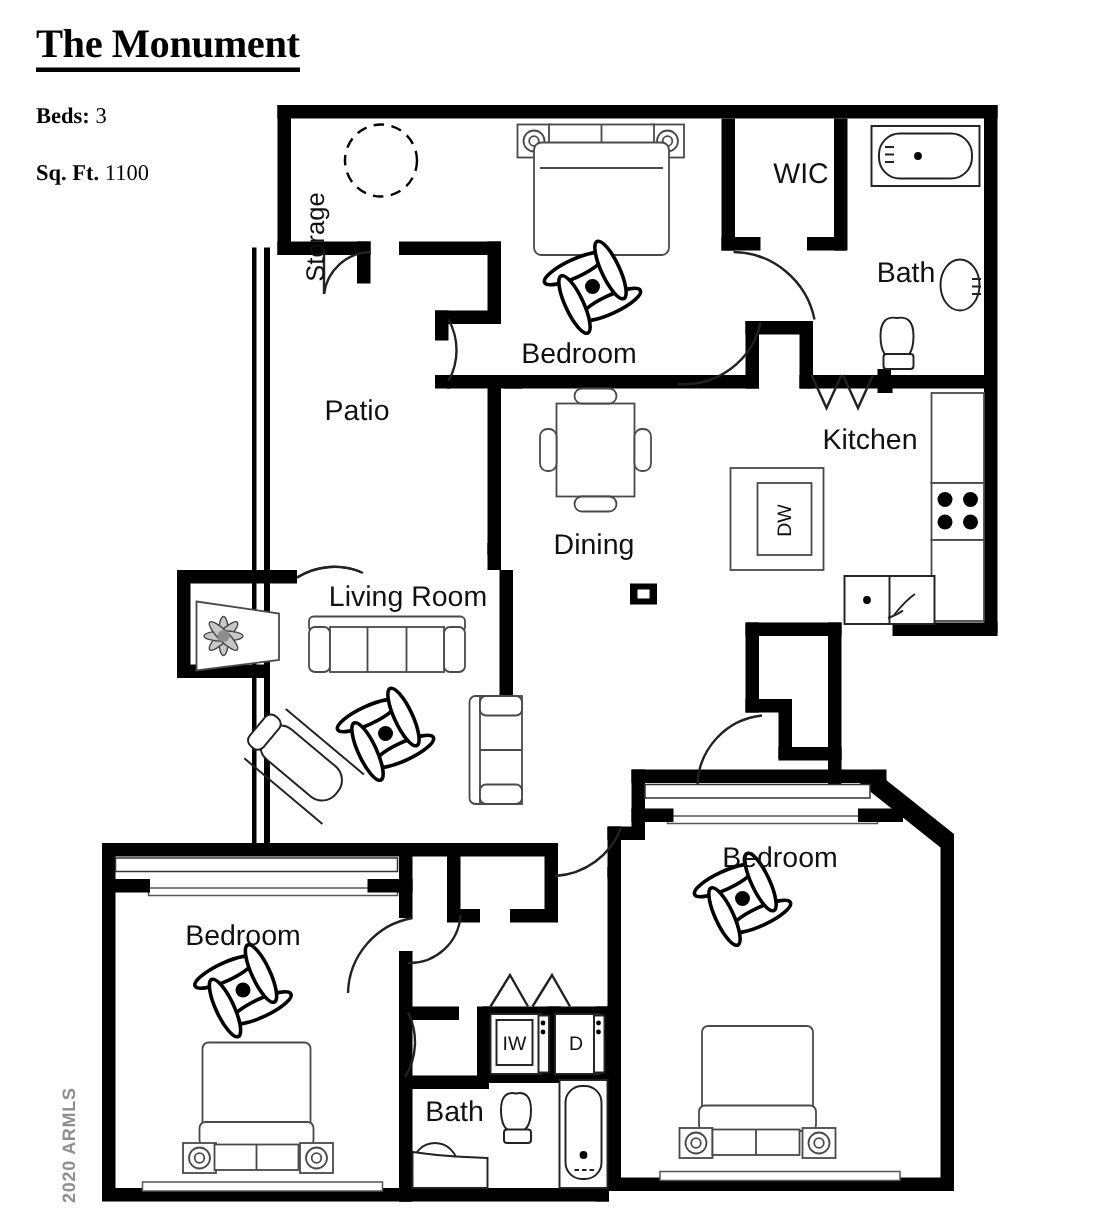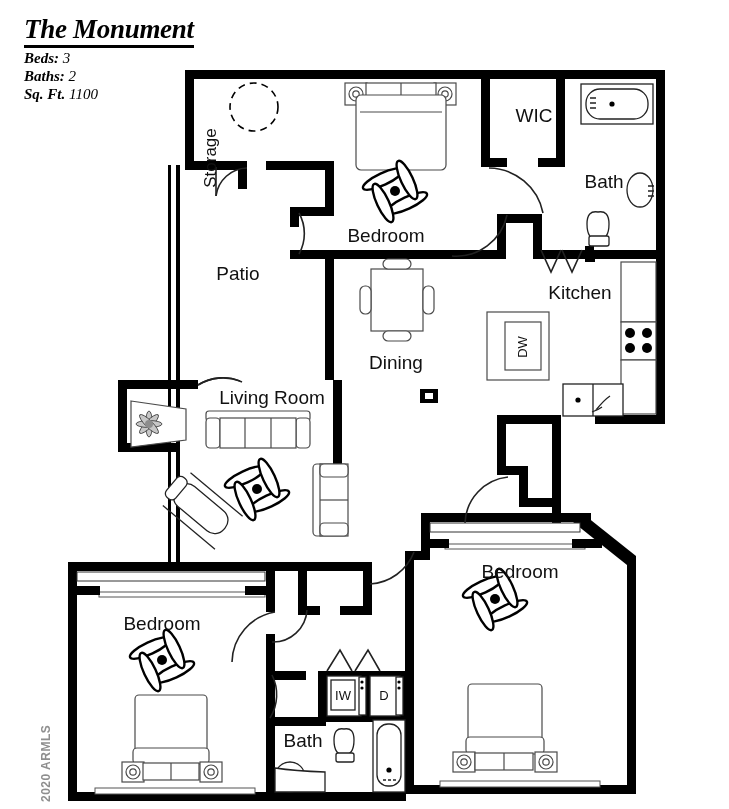--- a/index.html
+++ b/index.html
@@ -21,40 +21,39 @@
     height: 809px;
     background: #ffffff;
   }
   
   #header {
     position: absolute;
     left: 0; top: 0;
     width: 300px;
     padding: 14px 0 0 24px;
     box-sizing: border-box;
-    font-style: italic;
   }
   #plan-title {
     font-family: "Liberation Serif", serif;
     font-weight: bold;
     font-size: 27px;
     line-height: 30px;
     letter-spacing: -0.3px;
     color: #000;
     display: inline-block;
     border-bottom: 3px solid #000;
     padding-bottom: 1px;
     white-space: nowrap;
   }
   .spec-row {
     font-family: "Liberation Serif", serif;
     font-size: 15px;
     line-height: 15px;
     color: #000;
-    margin-top: 3px;
+    margin-top: 23px;
     white-space: nowrap;
   }
   .spec-row .spec-label {
     font-weight: bold;
   }
   .spec-row .spec-value {
     font-weight: normal;
   }
   
   #watermark {
@@ -106,24 +105,20 @@
 <body>
 
 <div id="page">
 
   <div id="header">
     <div id="plan-title">The Monument</div>
 
     <div class="spec-row">
       <span class="spec-label">Beds:</span>
       <span class="spec-value">3</span>
-    </div>
-    <div class="spec-row">
-      <span class="spec-label">Baths:</span>
-      <span class="spec-value">2</span>
     </div>
     <div class="spec-row">
       <span class="spec-label">Sq. Ft.</span>
       <span class="spec-value">1100</span>
     </div>
   </div>
 
   <div id="watermark">2020 ARMLS</div>
 
   <svg id="floorplan" viewBox="0 0 729 809">

